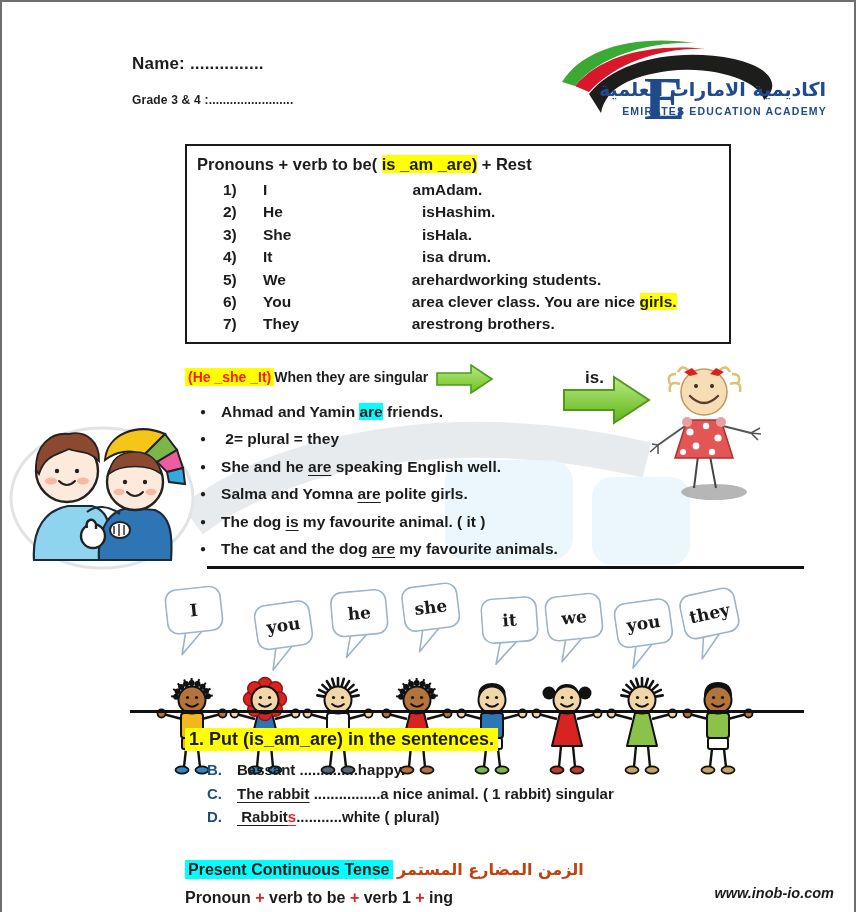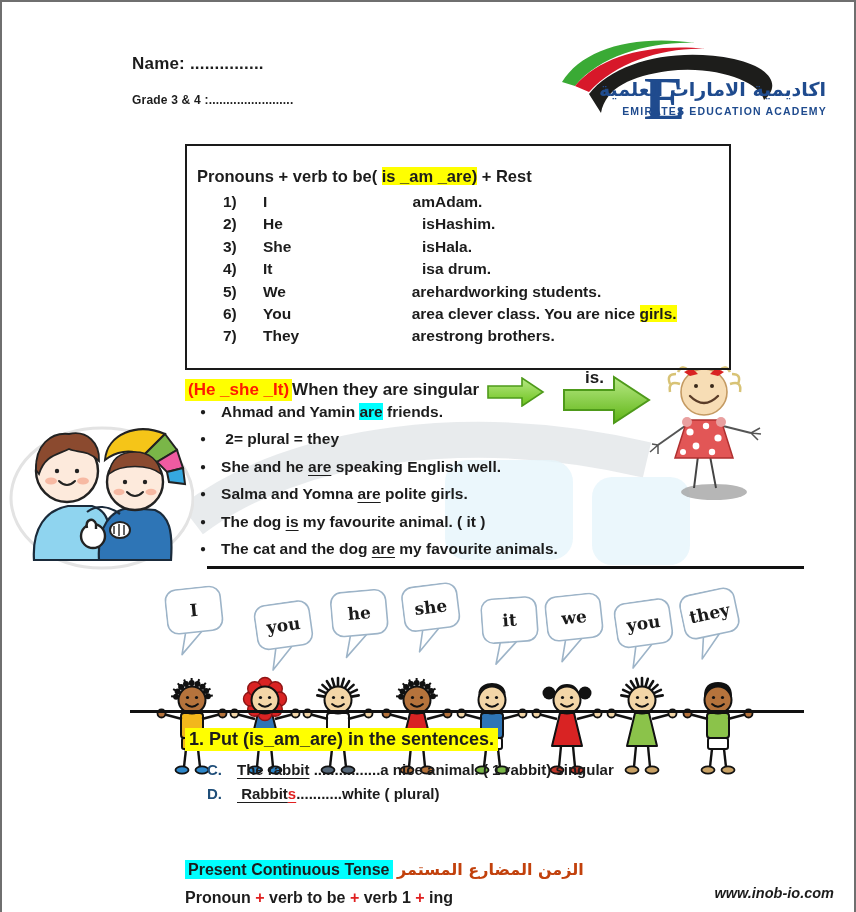--- a/index.html
+++ b/index.html
@@ -11,27 +11,27 @@
   .hl-y{background:#ffff00;}
   .hl-c{background:#00ffff;}
   .red-on-y{background:#ffff00;color:#ff1a00;padding:1px 3px;}
   .u{text-decoration:underline;text-underline-offset:3px;}
   .red-u{color:#e02020;text-decoration:underline;text-underline-offset:3px;}
   .blue-letter{color:#1f4e79;display:inline-block;width:30px;}
   .arabic{color:#c2410c;font-family:"DejaVu Sans",sans-serif;font-size:16px;}
   .name-line{left:130px;top:52px;font-size:17px;letter-spacing:.2px;}
   .grade-line{left:130px;top:91px;font-size:12px;letter-spacing:.2px;}
   .logo{left:552px;top:34px;}
-  .pbox{left:183px;top:142px;width:546px;height:226px;border:2px solid #1a1a1a;
-        padding:21px 10px;box-sizing:border-box;z-index:2;}
+  .pbox{left:183px;top:142px;width:546px;height:200px;border:2px solid #1a1a1a;
+        padding:9px 10px;box-sizing:border-box;z-index:2;}
   .pbox-title{font-size:16.5px;margin-bottom:5px;white-space:nowrap;}
   .prow{display:grid;grid-template-columns:40px 90px 82px auto;padding-left:26px;
         line-height:22.4px;font-size:15.5px;}
   .prow .verb{text-align:right;padding-left:18px;}
-  .rule-line{left:183px;top:371px;display:flex;align-items:center;font-size:17px;z-index:2;white-space:nowrap;}
+  .rule-line{left:183px;top:358px;display:flex;align-items:center;font-size:14px;z-index:2;white-space:nowrap;}
   .is-label{left:583px;top:366px;font-size:17px;z-index:3;}
   .big-arrow{left:560px;top:372px;z-index:2;}
   .small-arrow{margin-left:8px;margin-top:4px;}
   .bullets{left:198px;top:396px;z-index:2;font-size:15.5px;}
   .brow{line-height:27.4px;white-space:nowrap;}
   .brow::before{content:"●";font-size:10px;vertical-align:2px;margin-right:15px;}
   .hr1{left:205px;top:564px;width:597px;height:3px;background:#111;z-index:2;}
   .hr2{left:128px;top:708px;width:674px;height:3px;background:#111;z-index:3;}
   .kids-row{left:140px;top:577px;width:672px;height:200px;z-index:1;}
   .kid{position:absolute;}
@@ -441,20 +441,21 @@
     </svg></div>
       <div class="bubble" style="left: 542px; top: 11px; transform: rotate(-12deg);"><svg width="58" height="72" viewBox="0 0 58 72">
       <path d="M18,44 L12,66 L34,45" fill="#fff" stroke="#9db4c8" stroke-width="1.6" stroke-linejoin="round"></path>
       <rect x="1" y="1" width="55" height="44" rx="11" fill="#fff" stroke="#9db4c8" stroke-width="1.6"></rect>
       <text x="28.5" y="29" text-anchor="middle" font-family="DejaVu Serif, serif" font-size="17" fill="#1a1a1a">they</text>
     </svg></div>
     </div>
 
   <div class="abs ex-title">1.  Put (is_am_are) in the sentences.</div>
   <div class="abs ex-items">
+    <div class="ex-row"><span class="blue-letter">B.</span><span class="u"></span><span class="red-u"></span><span>Bassant ..............happy.</span></div>
     <div class="ex-row"><span class="blue-letter">C.</span><span class="u">The rabbit</span><span class="red-u"></span><span> ................a nice animal.   ( 1 rabbit) singular</span></div>
     <div class="ex-row"><span class="blue-letter">D.</span><span class="u"> Rabbit</span><span class="red-u">s</span><span>...........white  ( plural)</span></div>
   </div>
 
   <div class="abs pct-line">
     <span class="pct-title">Present Continuous Tense</span>
     <span class="arabic" dir="rtl">الزمن المضارع المستمر</span>
   </div>
   <div class="abs formula">
     <span>Pronoun  </span><span class="plus">+ </span><span>verb to be </span><span class="plus">+ </span><span>verb 1 </span><span class="plus">+ </span><span>ing</span>

